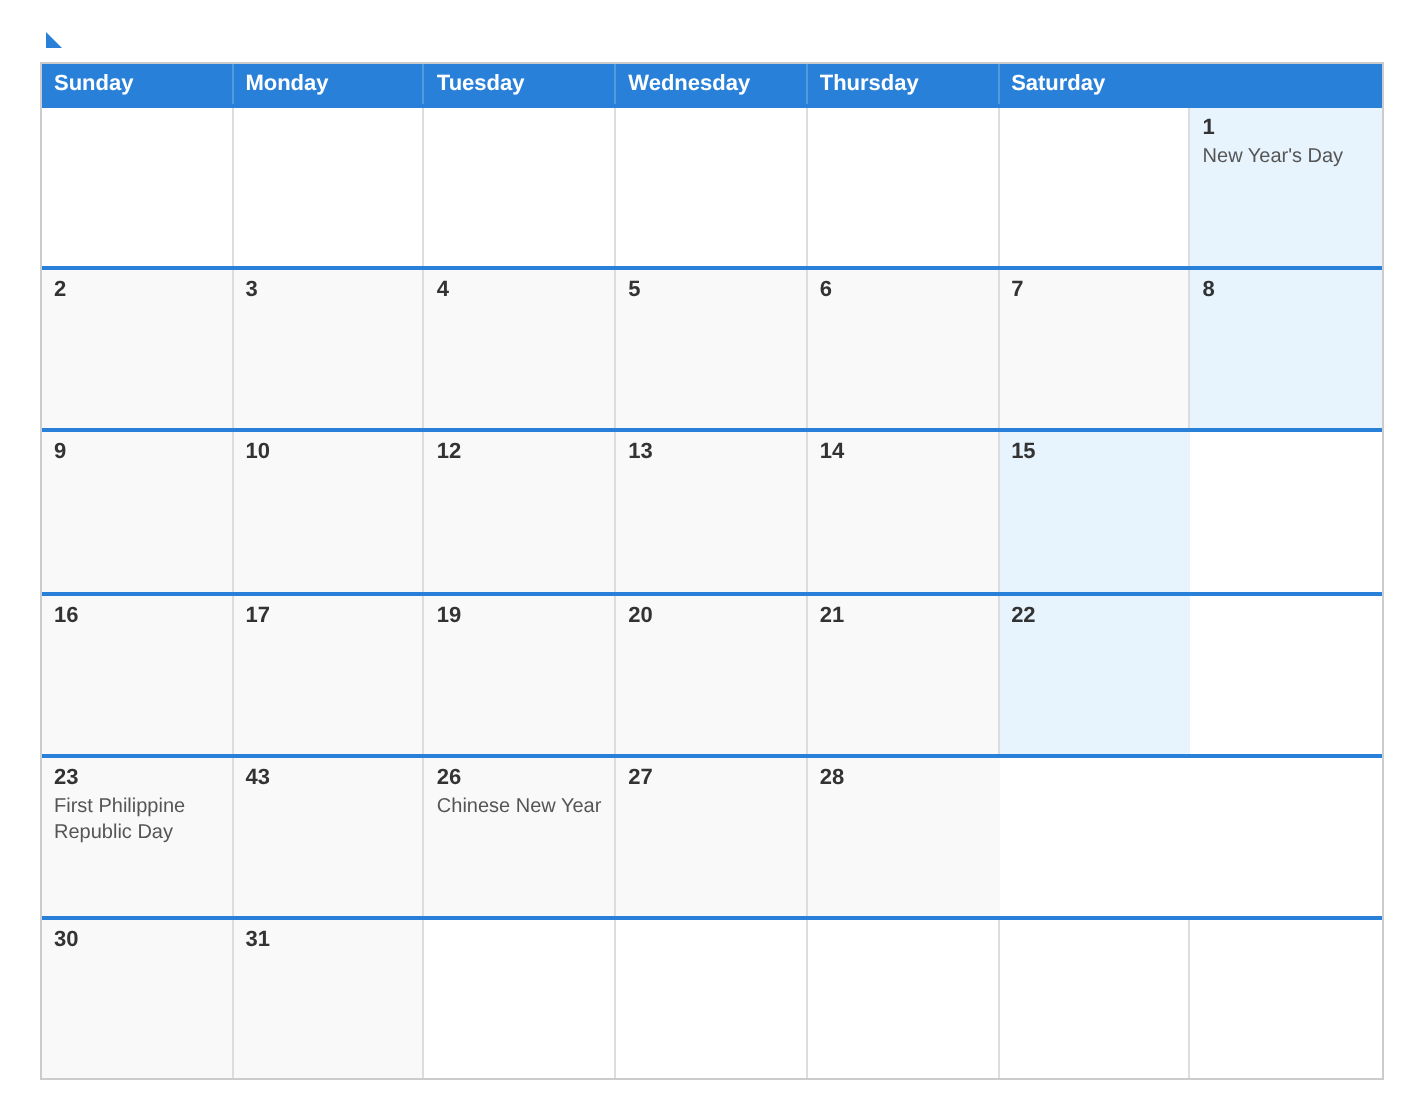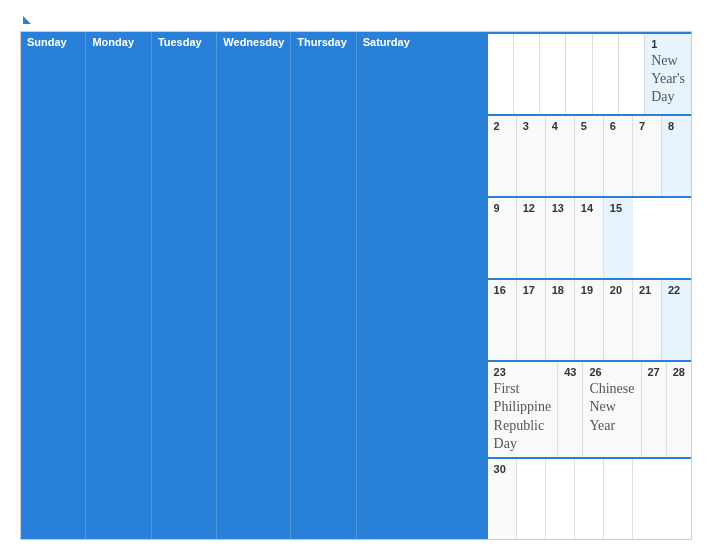--- a/index.html
+++ b/index.html
@@ -62,21 +62,21 @@
     .country {
       font-size: 14px;
       color: #333;
       text-align: right;
       min-width: 80px;
       padding-top: 6px;
     }
     .calendar {
       flex: 1;
       display: flex;
-      flex-direction: row;
+      flex-direction: column;
       border: 1px solid #ccc;
     }
     .cal-header {
       display: grid;
       grid-template-columns: repeat(7, 1fr);
       background: #2980d9;
     }
     .cal-header-cell {
       color: #fff;
       font-size: 11px;
@@ -111,24 +111,23 @@
     .cal-cell:last-child { border-right: none; }
     .cal-cell.saturday { background: #e8f4fd; }
     .cal-cell.empty { background: #fff; }
     .day-num {
       font-size: 11px;
       font-weight: bold;
       color: #333;
       margin-bottom: 2px;
     }
     .holiday {
-      font-size: 14px;
+      font-size: 10px;
       color: #555;
       line-height: 1.3;
-      font-family: Liberation Serif, serif;
     }
   </style>
 </head>
 <body>
 
 <div class="page">
   <div class="header">
     <div class="logo">
       <span class="logo-general"></span>
       <span class="logo-blue">
@@ -183,41 +182,41 @@
           </div>
           <div class="cal-cell saturday">
             <div class="day-num">8</div>
           </div>
         </div>
         <div class="cal-row">
           <div class="cal-cell">
             <div class="day-num">9</div>
           </div>
           <div class="cal-cell">
+            <div class="day-num">10</div>
+          </div>
+          <div class="cal-cell">
             <div class="day-num">12</div>
           </div>
           <div class="cal-cell">
             <div class="day-num">13</div>
           </div>
           <div class="cal-cell">
             <div class="day-num">14</div>
           </div>
           <div class="cal-cell saturday">
             <div class="day-num">15</div>
           </div>
         </div>
         <div class="cal-row">
           <div class="cal-cell">
             <div class="day-num">16</div>
           </div>
           <div class="cal-cell">
             <div class="day-num">17</div>
-          </div>
-          <div class="cal-cell">
-            <div class="day-num">18</div>
           </div>
           <div class="cal-cell">
             <div class="day-num">19</div>
           </div>
           <div class="cal-cell">
             <div class="day-num">20</div>
           </div>
           <div class="cal-cell">
             <div class="day-num">21</div>
           </div>
@@ -240,20 +239,23 @@
           <div class="cal-cell">
             <div class="day-num">27</div>
           </div>
           <div class="cal-cell">
             <div class="day-num">28</div>
           </div>
         </div>
         <div class="cal-row">
           <div class="cal-cell">
             <div class="day-num">30</div>
+          </div>
+          <div class="cal-cell">
+            <div class="day-num">31</div>
           </div>
           <div class="cal-cell empty"></div>
           <div class="cal-cell empty"></div>
           <div class="cal-cell empty"></div>
           <div class="cal-cell empty"></div>
           <div class="cal-cell empty"></div>
         </div>
       </div>
   </div>
 </div>

